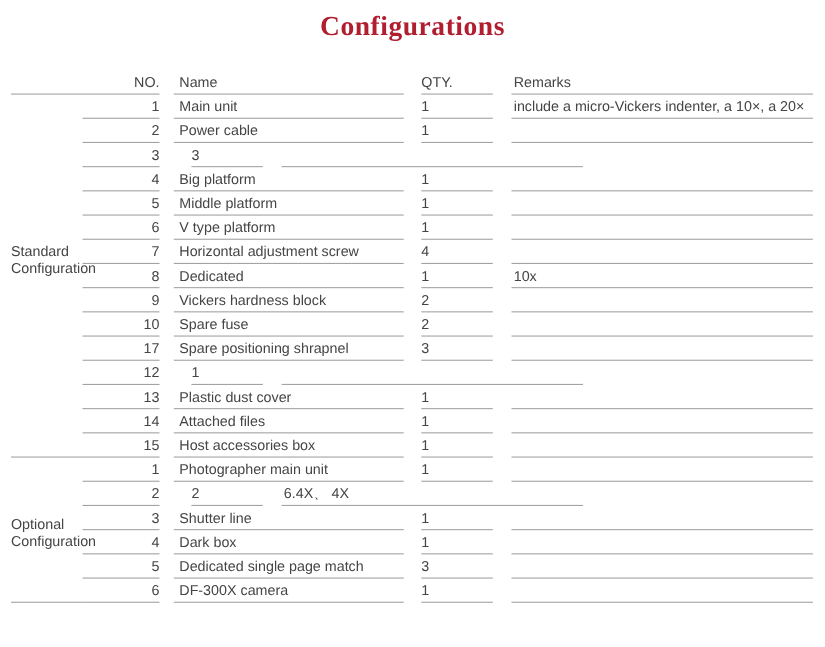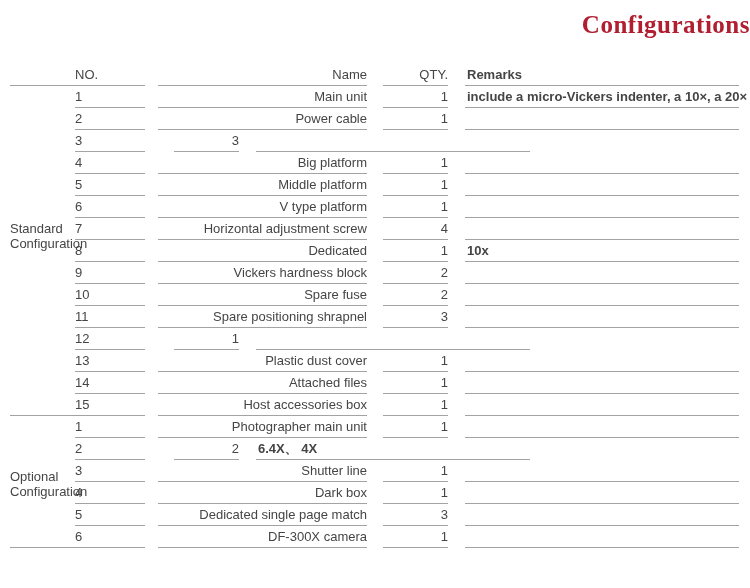--- a/index.html
+++ b/index.html
@@ -1,20 +1,20 @@
 <!DOCTYPE html>
 <html><head>
 <meta charset="utf-8">
 <style>
   * { margin:0; padding:0; box-sizing:border-box; }
   html,body { width:750px; height:588px; background:#ffffff; overflow:hidden; }
   body { font-family:"Liberation Sans", sans-serif; position:relative; color:#454545; }
 
   .title {
-    text-align:right;
+    text-align:center;
     font-family:"Liberation Serif", serif;
     font-weight:bold;
     font-size:25px;
     padding-top:11px;
     letter-spacing:0.5px;
   }
 
   .table {
     position:absolute;
     left:10px;
@@ -24,24 +24,24 @@
   }
 
   .row { display:flex; height:22px; line-height:21px; }
 
   .spacer { width:65px; }
   .gap.g1 { width:13px; }
   .gap.g2 { width:16px; }
   .gap.g3 { width:17px; }
 
   .cell { border-bottom:1px solid #a3a3a3; white-space:nowrap; }
-  .cell.no      { width:70px;  text-align:left; }
-  .cell.name    { width:209px; padding-left:5px;text-align:right; }
-  .cell.qty     { width:65px;  text-align:right; }
-  .cell.remarks { width:274px; padding-left:2px;font-weight:bold; }
+  .cell.no      { width:70px;  text-align:right; }
+  .cell.name    { width:209px; padding-left:5px; }
+  .cell.qty     { width:65px;  text-align:left; }
+  .cell.remarks { width:274px; padding-left:2px; }
 
   .row.header .spacer,
   .row.section-end .spacer { border-bottom:1px solid #a3a3a3; }
 
   .section-label {
     position:absolute;
     left:0;
     width:108px;
     font-size:13px;
     line-height:15px;
@@ -163,21 +163,21 @@
         <div class="cell no">10</div>
         <div class="gap g1"></div>
         <div class="cell name">Spare fuse</div>
         <div class="gap g2"></div>
         <div class="cell qty">2</div>
         <div class="gap g3"></div>
         <div class="cell remarks"></div>
       </div>
       <div class="row">
         <div class="spacer"></div>
-        <div class="cell no">11</div>
+        <div class="cell no">17</div>
         <div class="gap g1"></div>
         <div class="cell name">Spare positioning shrapnel</div>
         <div class="gap g2"></div>
         <div class="cell qty">3</div>
         <div class="gap g3"></div>
         <div class="cell remarks"></div>
       </div>
       <div class="row">
         <div class="spacer"></div>
         <div class="cell no">12</div>

